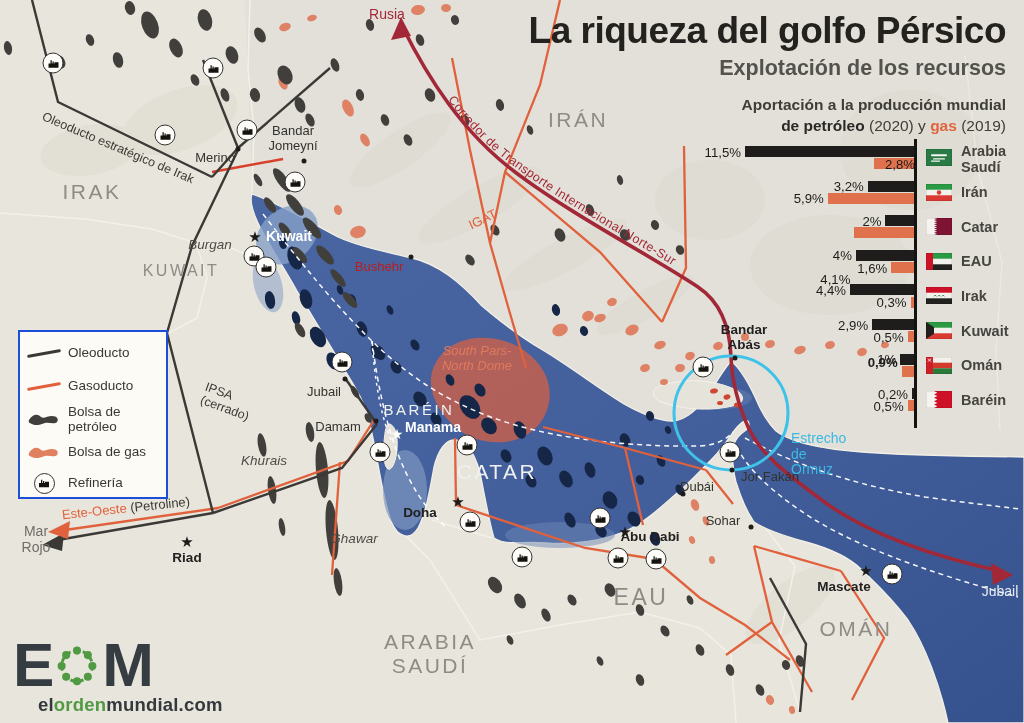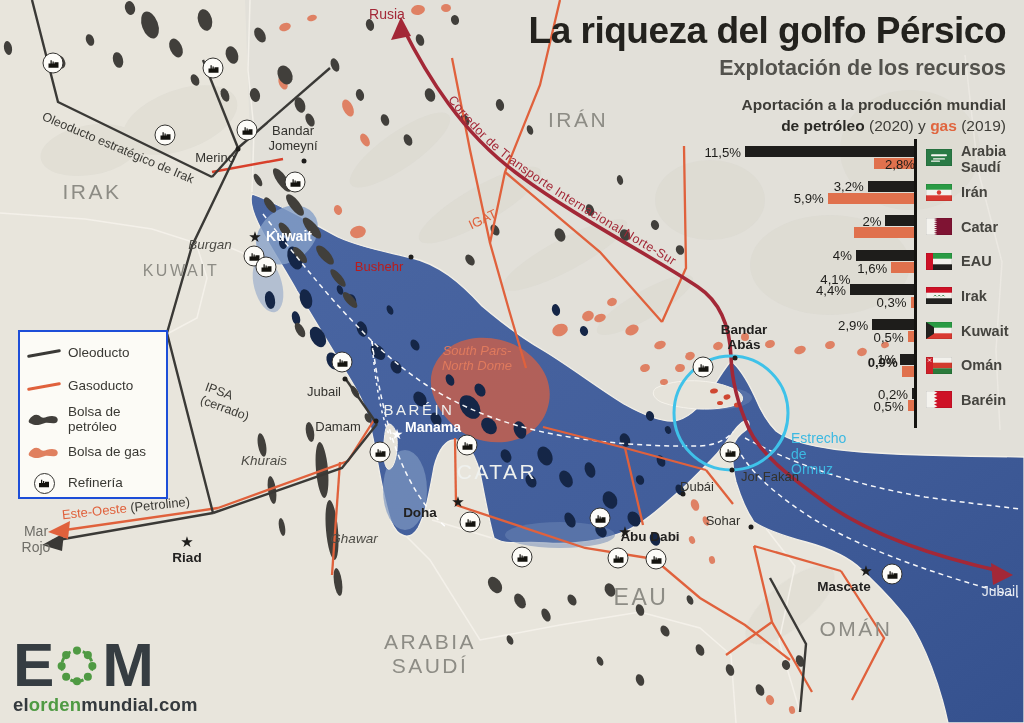--- a/index.html
+++ b/index.html
@@ -34,21 +34,21 @@
   .axis{position:absolute;background:#141310;}
   .legend{position:absolute;left:18px;top:310px;width:150px;height:169px;box-sizing:border-box;
           background:#fcfbf6;border:2px solid #1d4ed8;margin-top:20px;}
   .litem{position:absolute;left:0;width:150px;display:flex;align-items:center;}
   .licon{width:48px;display:flex;align-items:center;justify-content:center;flex:0 0 48px;}
   .ltext{font-size:13.5px;color:#393833;white-space:pre;line-height:15.5px;}
   .lline{width:34px;height:3px;border-radius:2px;transform:rotate(-10deg);}
   .footer-logo{position:absolute;left:13px;top:636px;}
   .logo-row{display:flex;align-items:center;}
   .logo-letter{font-size:62px;font-weight:bold;color:#363d42;line-height:54px;letter-spacing:-2px;}
-  .logo-domain{font-size:18.5px;font-weight:bold;color:#34393d;margin-top:0px;letter-spacing:.2px;}
+  .logo-domain{font-size:18.5px;font-weight:bold;color:#34393d;margin-top:0px;letter-spacing:.2px;margin-left:25px;}
   .logo-domain .green{color:#4f9a43;}
   .credits{position:absolute;left:180px;top:657px;font-size:12px;line-height:14.2px;color:#353430;width:760px;}
   .credits .b{font-weight:bold;}
 </style>
 </head>
 <body>
 
 <div class="stage">
 
   <svg class="map" width="1024" height="723" viewBox="0 0 1024 723">

